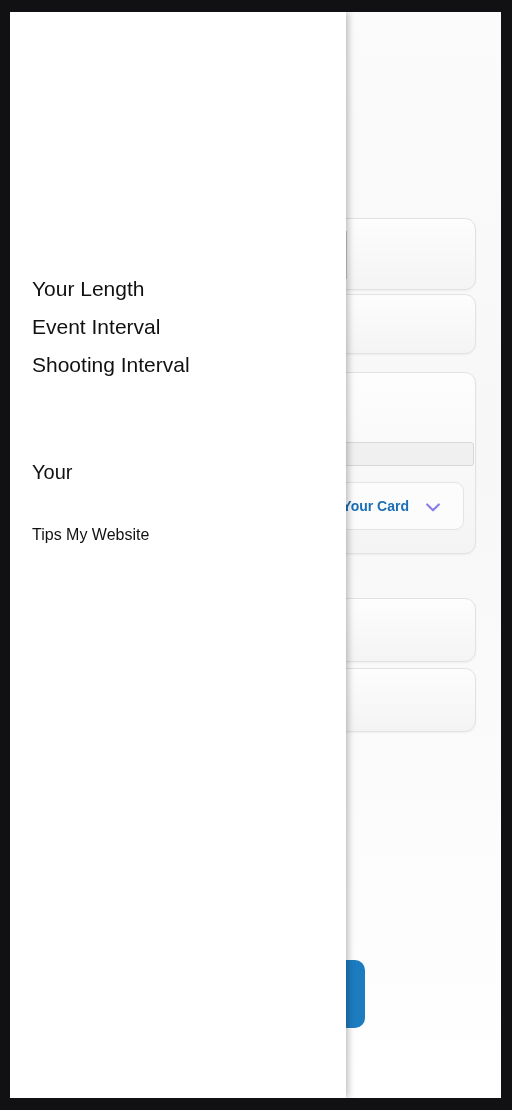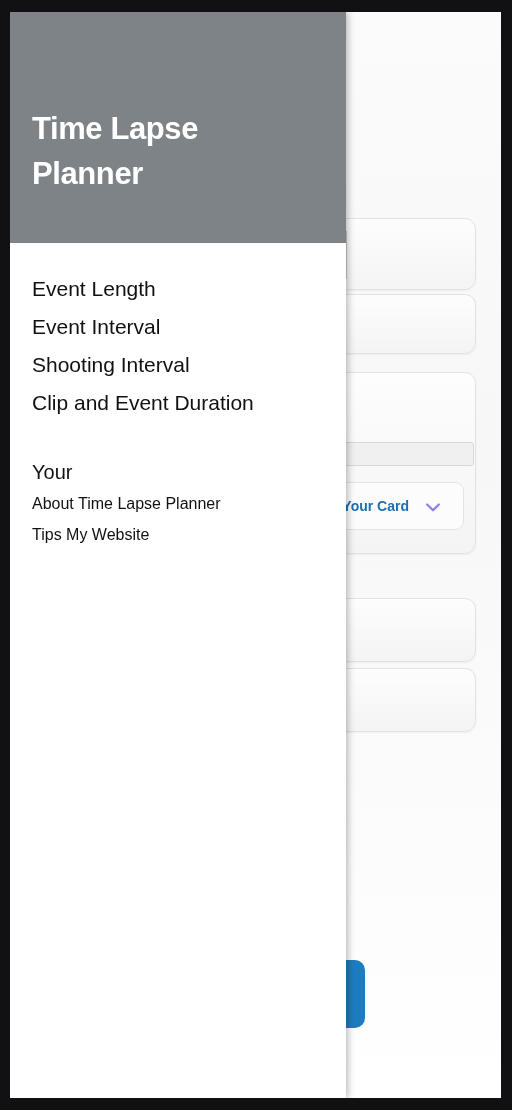--- a/index.html
+++ b/index.html
@@ -268,31 +268,26 @@
         <div class="numbox black" style="left:24px; top:9px; width:58px; height:44px; font-size:26px;">00</div>
         <div class="unit-label" style="left:88px; top:11px;">Min</div>
         <div class="numbox black" style="left:244px; top:9px; width:58px; height:44px; font-size:26px;">00</div>
         <div class="unit-label" style="left:219px; top:11px;">Sec</div>
       </div>
 
       <button class="primary-button">Calculate</button>
     </div>
 
     <div class="drawer">
-      <div class="drawer-header">
-        <div class="drawer-title">Time Lapse Planner</div>
-      </div>
 
       <div class="drawer-body">
-        <div class="menu-item primary" style="top:34px;">Event Length</div>
+        <div class="menu-item primary" style="top:34px;">Your Length</div>
         <div class="menu-item primary" style="top:72px;">Event Interval</div>
         <div class="menu-item primary" style="top:110px;">Shooting Interval</div>
-        <div class="menu-item primary" style="top:148px;">Clip and Event Duration</div>
 
         <div class="menu-item section" style="top:218px;">Your</div>
-        <div class="menu-item sub" style="top:252px;">About Time Lapse Planner</div>
         <div class="menu-item sub" style="top:283px;">Tips My Website</div>
 
       </div>
     </div>
 
   </div>
 </div>
 
 </body></html>

